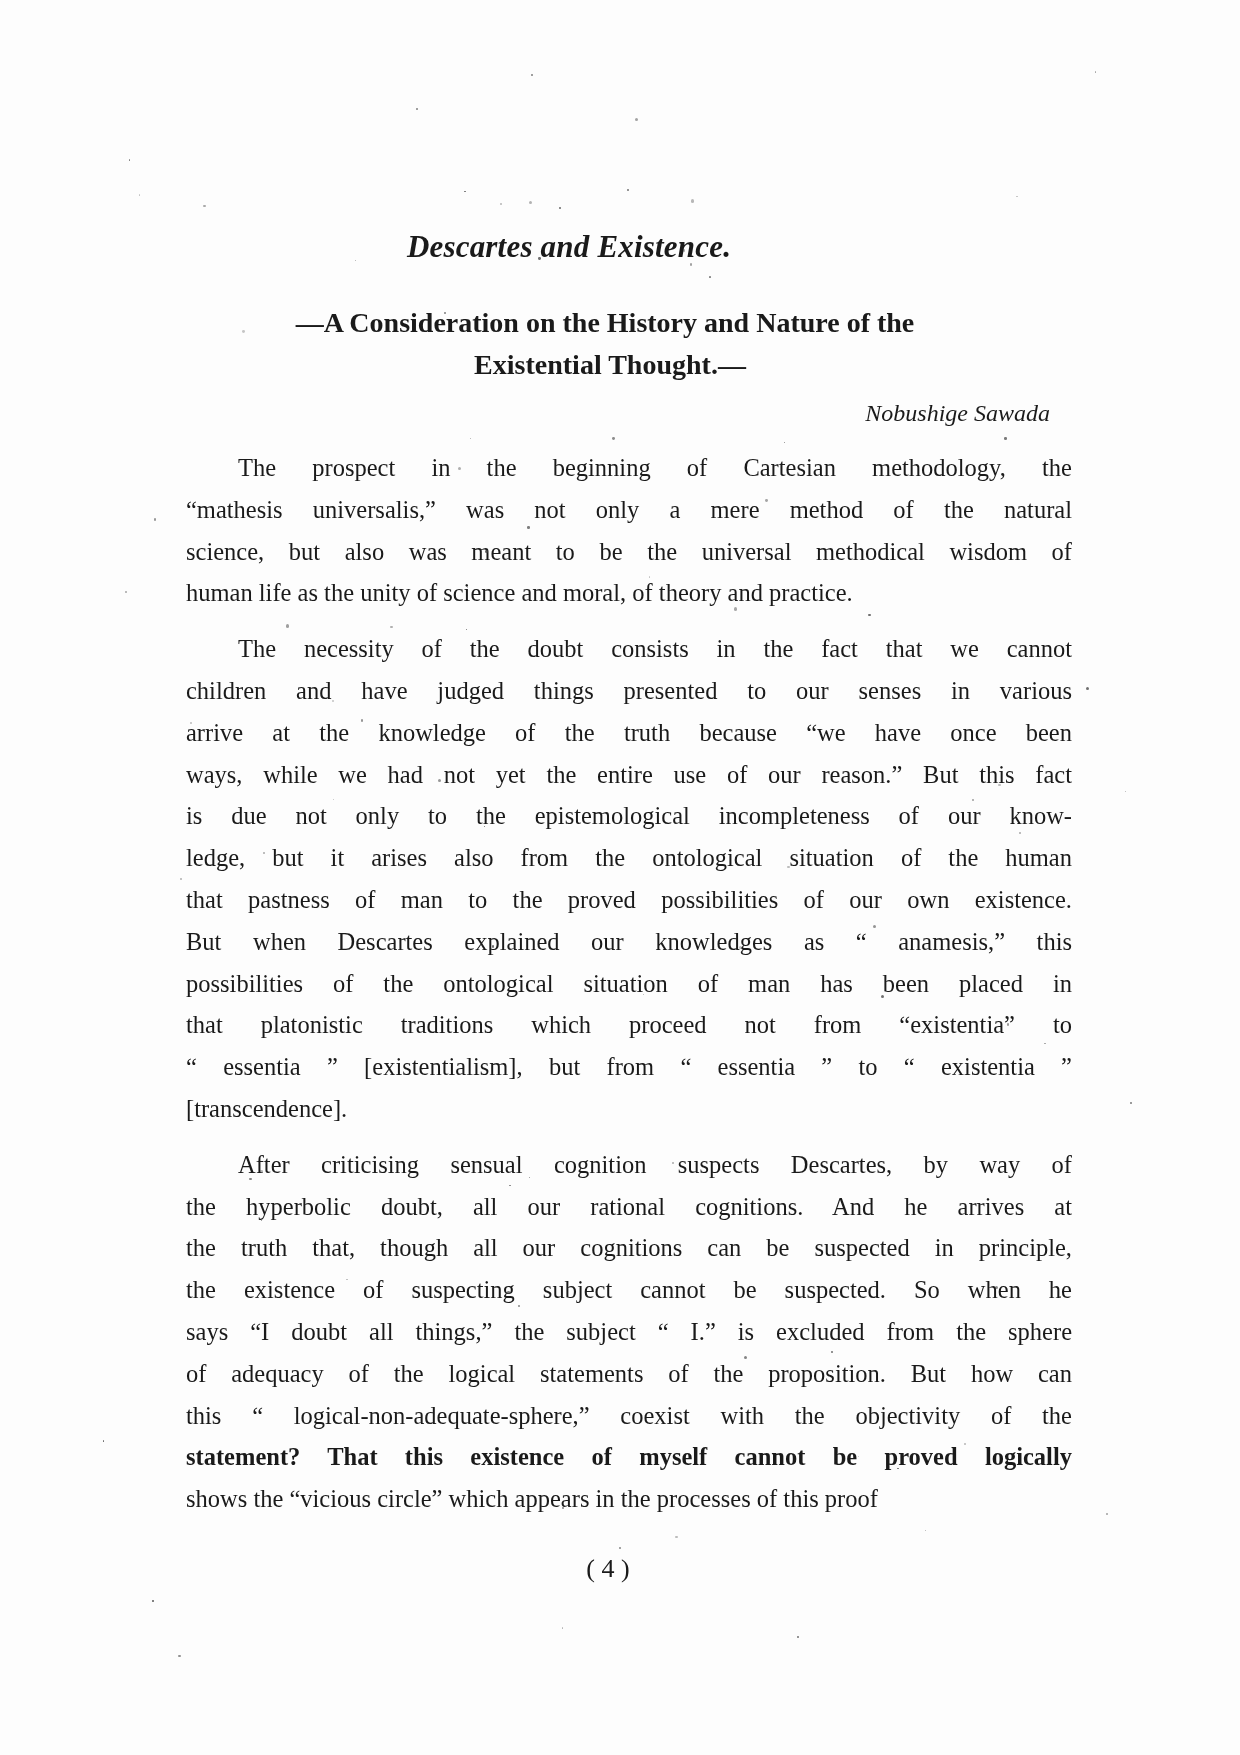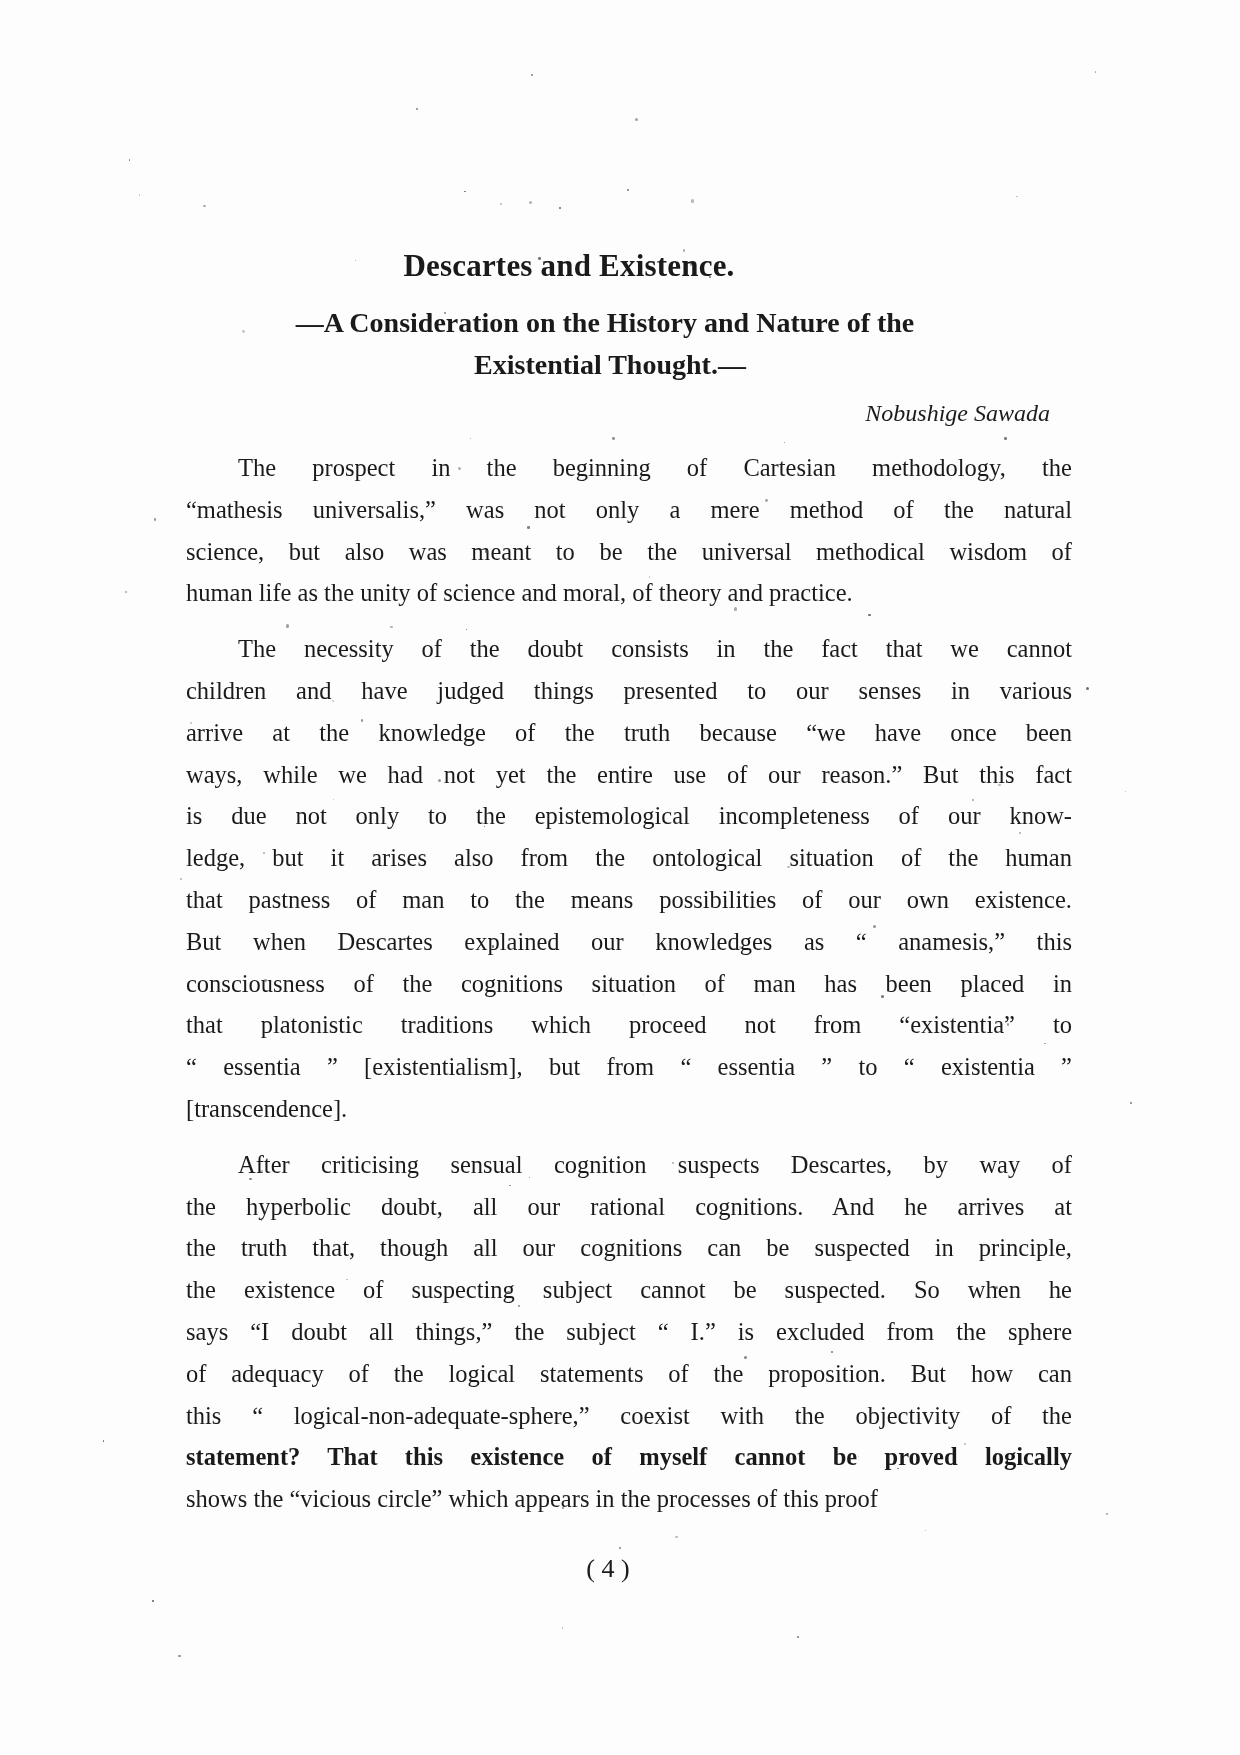--- a/index.html
+++ b/index.html
@@ -1,20 +1,20 @@
 <!DOCTYPE html>
 <html><head>
   <meta charset="utf-8">
   <style>
     html, body { margin: 0; padding: 0; background: #ffffff; }
     body { width: 1240px; height: 1755px; position: relative; overflow: hidden;
       font-family: "Liberation Serif", "DejaVu Serif", serif; color: #1a1a1a; }
     .page { position: absolute; left: 0; top: 0; width: 1240px; height: 1755px; background: #fdfdfd; }
-    .title { position: absolute; top: 248px; left: 0; width: 1138px; text-align: center;
-      font-weight: bold; font-size: 31px; letter-spacing: 0.2px; }
+    .title { position: absolute; top: 229px; left: 0; width: 1138px; text-align: center;
+      font-weight: bold; font-size: 31px; letter-spacing: 0.2px; font-style: italic; }
     .subtitle { position: absolute; top: 302px; left: 0; width: 1240px; text-align: center;
       font-weight: bold; font-size: 28px; line-height: 42px; }
     .subtitle .l1 { display: block; margin-left: -30px; }
     .subtitle .l2 { display: block; margin-left: -20px; }
     .author { position: absolute; top: 400px; right: 190px; font-style: italic; font-size: 24px; }
     .body { position: absolute; top: 447px; left: 186px; width: 886px; font-size: 24.5px; line-height: 41.8px; }
     .body p { margin: 0; text-indent: 52px; }
     .body p .ln { display: block; text-align: justify; text-align-last: justify; white-space: nowrap; }
     .body p .ln.last { text-align-last: left; }
     .body p + p { margin-top: 14px; }
@@ -39,23 +39,23 @@
         <span class="ln" style="margin-left: -52px;">science, but also was meant to be the universal methodical wisdom of</span>
         <span class="ln last" style="margin-left: -52px;">human life as the unity of science and moral, of theory and practice.</span>
       </p>
       <p>
         <span class="ln">The necessity of the doubt consists in the fact that we cannot</span>
         <span class="ln" style="margin-left: -52px;">children and have judged things presented to our senses in various</span>
         <span class="ln" style="margin-left: -52px;">arrive at the knowledge of the truth because “we have once been</span>
         <span class="ln" style="margin-left: -52px;">ways, while we had not yet the entire use of our reason.” But this fact</span>
         <span class="ln" style="margin-left: -52px;">is due not only to the epistemological incompleteness of our know-</span>
         <span class="ln" style="margin-left: -52px;">ledge, but it arises also from the ontological situation of the human</span>
-        <span class="ln" style="margin-left: -52px;">that pastness of man to the means possibilities of our own existence.</span>
+        <span class="ln" style="margin-left: -52px;">that pastness of man to the proved possibilities of our own existence.</span>
         <span class="ln" style="margin-left: -52px;">But when Descartes explained our knowledges as “ anamesis,” this</span>
-        <span class="ln" style="margin-left: -52px;">consciousness of the cognitions situation of man has been placed in</span>
+        <span class="ln" style="margin-left: -52px;">possibilities of the ontological situation of man has been placed in</span>
         <span class="ln" style="margin-left: -52px;">that platonistic traditions which proceed not from “existentia” to</span>
         <span class="ln" style="margin-left: -52px;">“ essentia ” [existentialism], but from “ essentia ” to “ existentia ”</span>
         <span class="ln last" style="margin-left: -52px;">[transcendence].</span>
       </p>
       <p>
         <span class="ln">After criticising sensual cognition suspects Descartes, by way of</span>
         <span class="ln" style="margin-left: -52px;">the hyperbolic doubt, all our rational cognitions. And he arrives at</span>
         <span class="ln" style="margin-left: -52px;">the truth that, though all our cognitions can be suspected in principle,</span>
         <span class="ln" style="margin-left: -52px;">the existence of suspecting subject cannot be suspected. So when he</span>
         <span class="ln" style="margin-left: -52px;">says “I doubt all things,” the subject “ I.” is excluded from the sphere</span>

